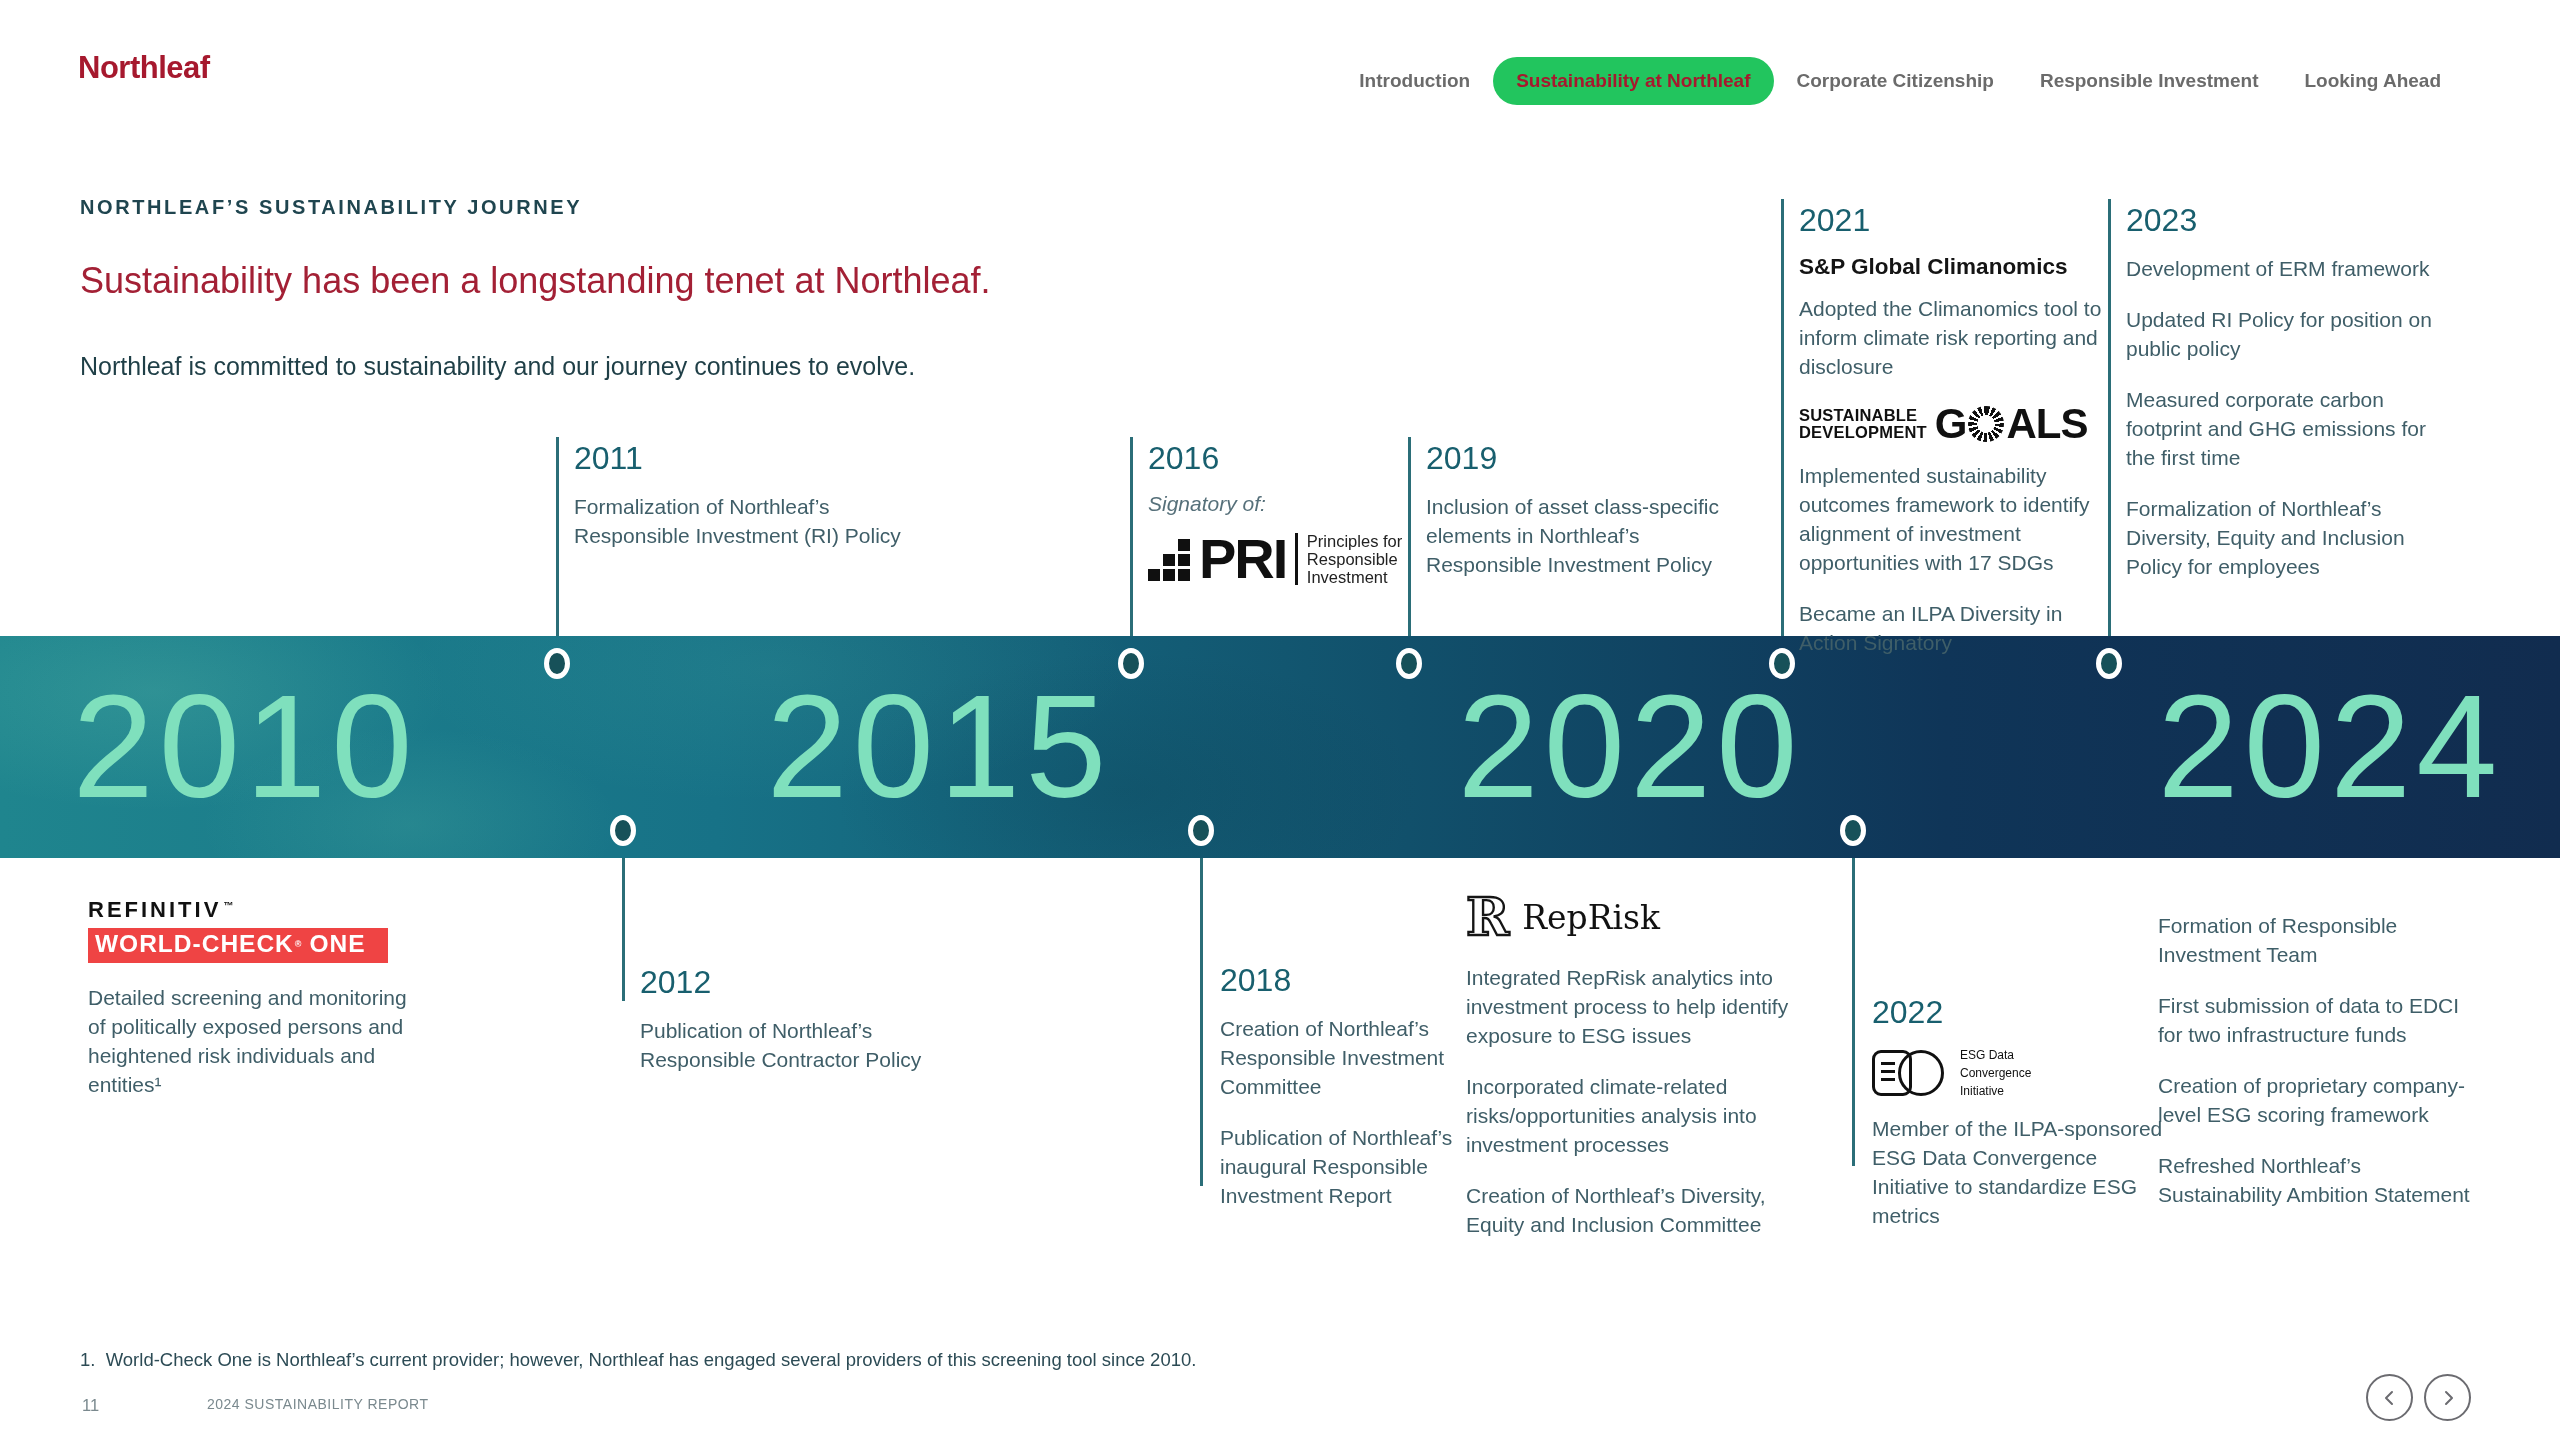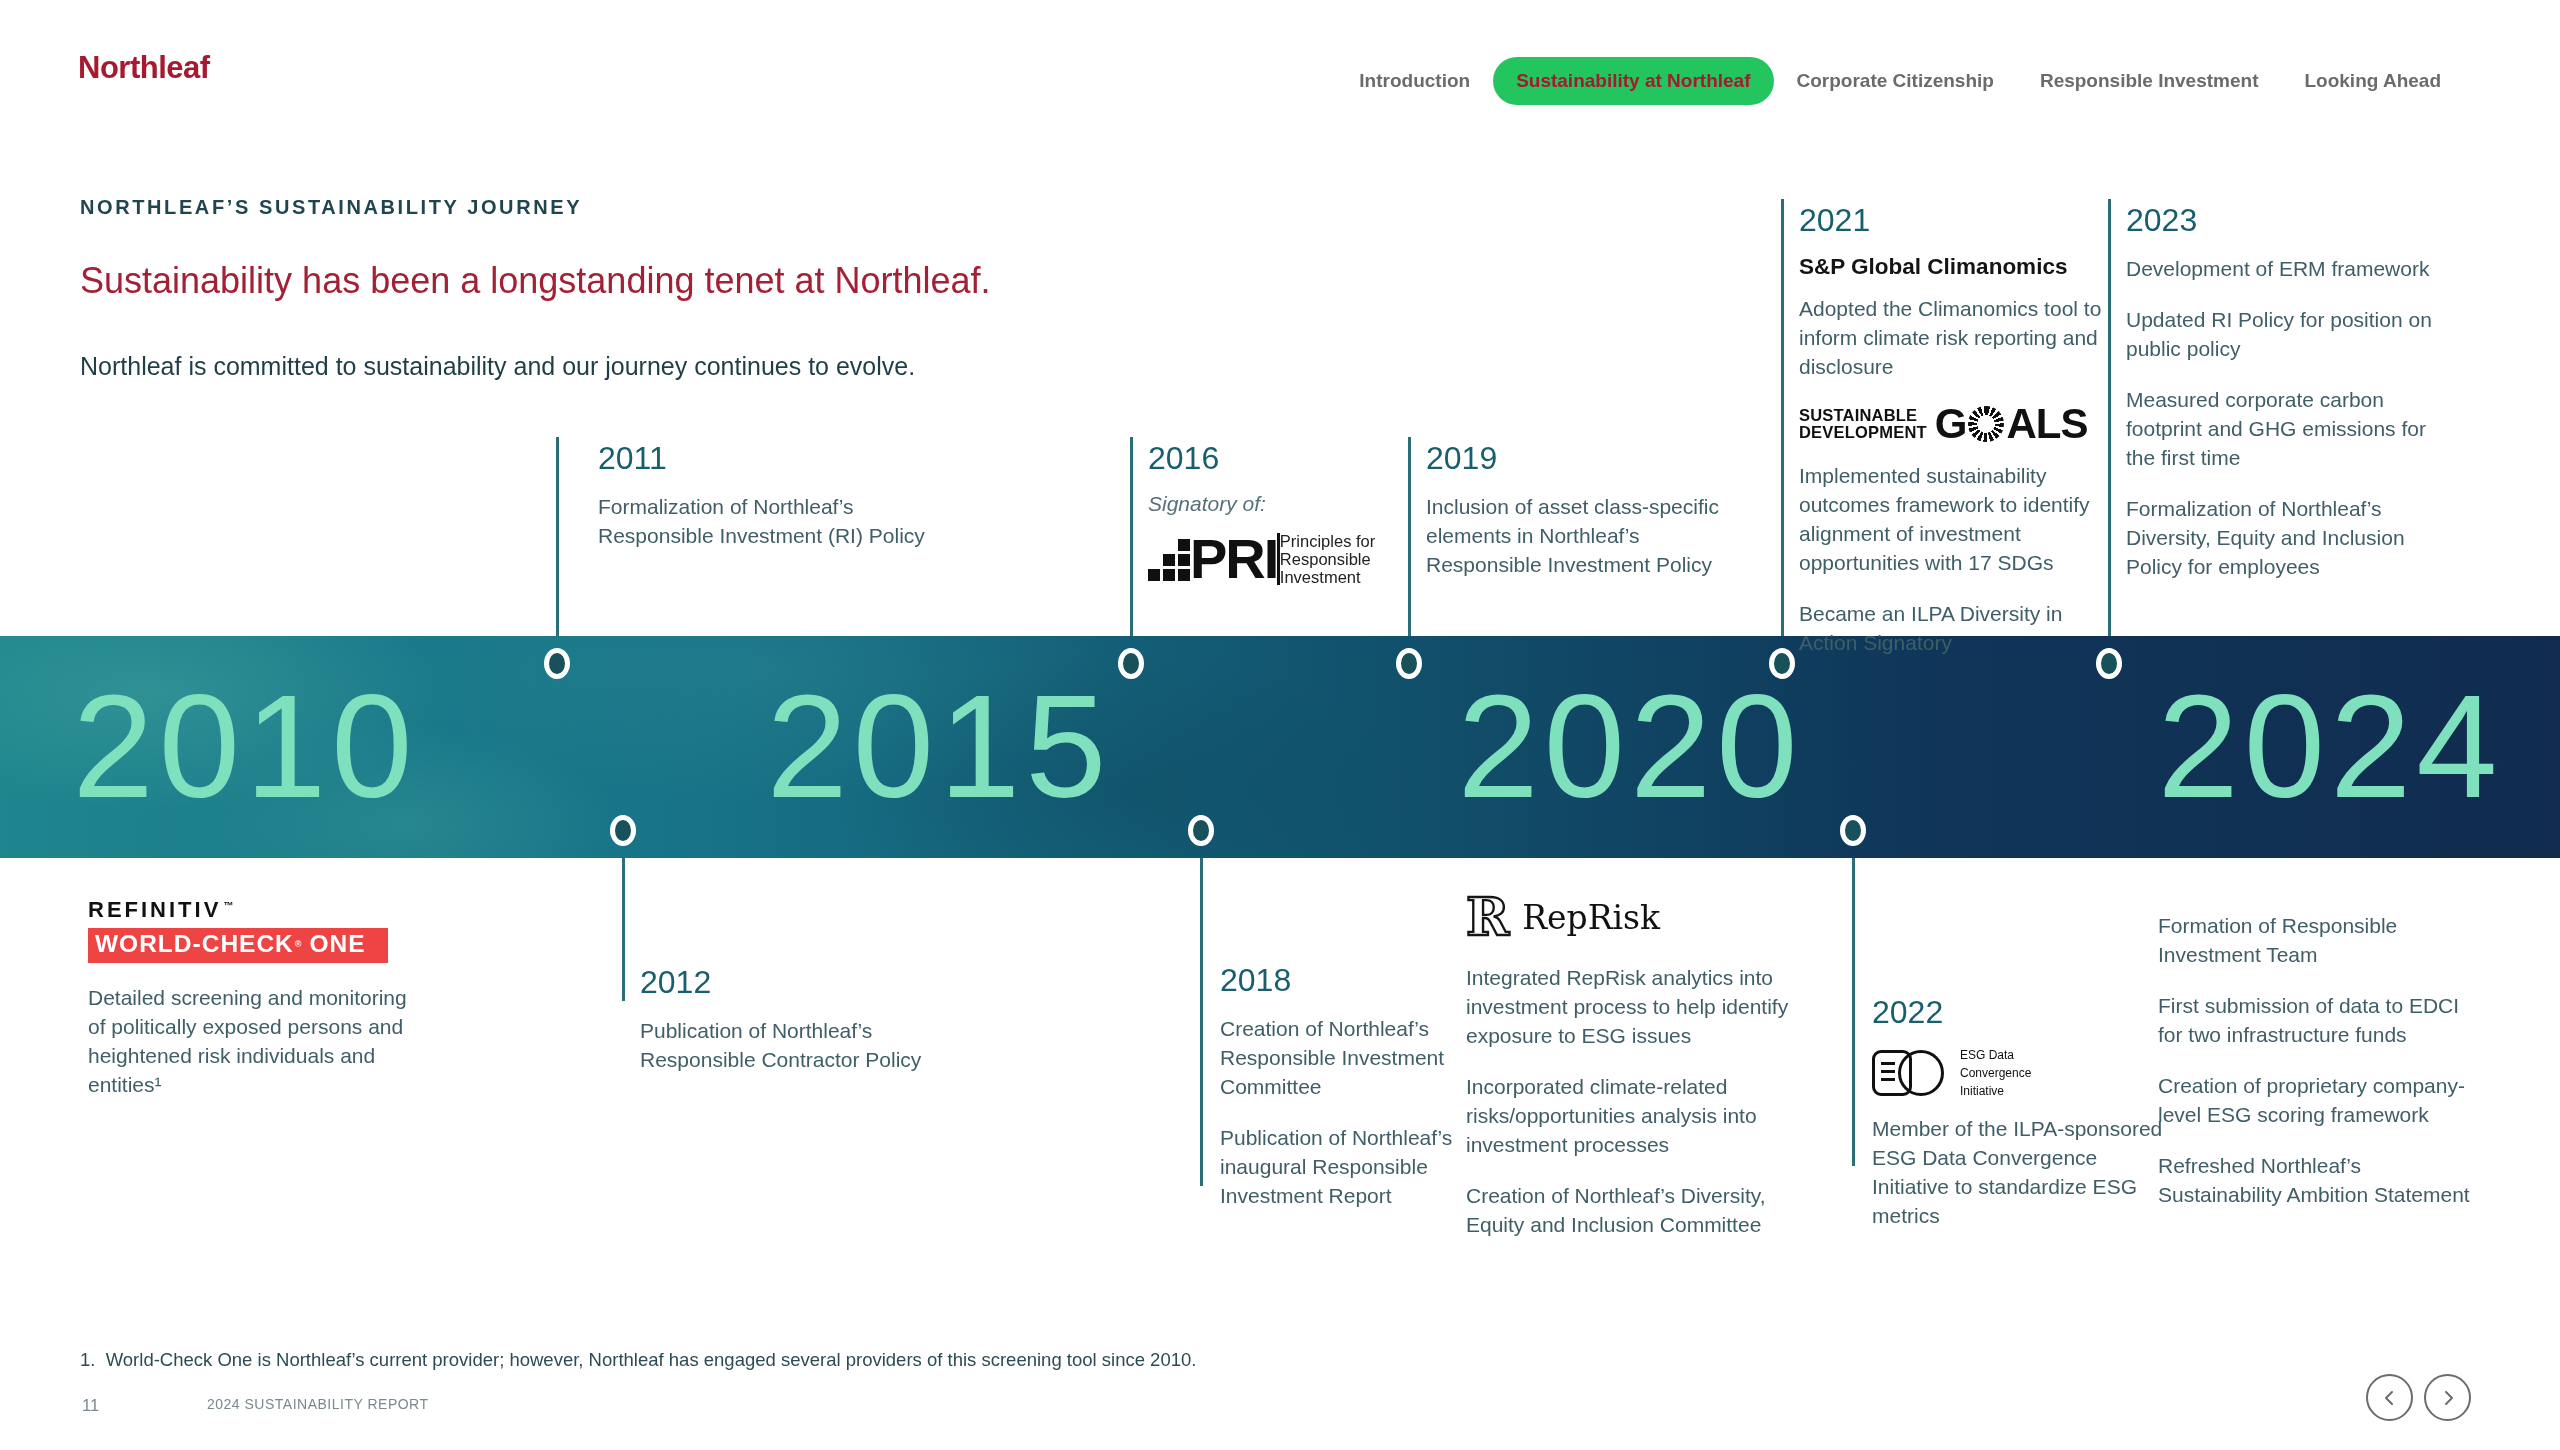--- a/index.html
+++ b/index.html
@@ -44,40 +44,40 @@
   #ln2022 { left:1852px; top:858px; height:308px; }
   .marker { position:absolute; width:16px; height:21px; border:5px solid #ffffff;
             border-radius:50%; background:#175159; transform:translateX(-50%); }
   .marker.top { top:648px; } .marker.bot { top:815px; }
   #mk2011 { left:557px; } #mk2016 { left:1131px; } #mk2019 { left:1409px; }
   #mk2021 { left:1782px; } #mk2023 { left:2109px; }
   #mk2012 { left:623px; } #mk2018 { left:1201px; } #mk2022 { left:1853px; }
 
   
   .col { position:absolute; }
-  #col2011 { left:574px;  top:439px; width:330px;margin-left:24px; }
+  #col2011 { left:574px;  top:439px; width:330px; }
   #col2016 { left:1148px; top:439px; width:290px; }
   #col2019 { left:1426px; top:439px; width:302px; }
   #col2021 { left:1799px; top:201px; width:306px; }
   #col2023 { left:2126px; top:201px; width:310px; }
   #col2010 { left:88px;   top:897px; width:322px; }
   #col2012 { left:640px;  top:963px; width:285px; }
   #col2018 { left:1220px; top:961px; width:250px; }
   #col2020 { left:1466px; top:891px; width:330px; }
   #col2022 { left:1872px; top:993px; width:292px; }
   #col2024 { left:2158px; top:911px; width:315px; }
 
   .ml-year { font-size:32px; line-height:38px; font-weight:400; color:#185F6E; margin:0 0 15px 0; }
   .ml-p { font-size:21px; line-height:29px; color:#3F5E68; margin:0 0 22px 0; }
   .ml-p:last-child { margin-bottom:0; }
   .lead { font-style:italic; font-size:21px; color:#56707A; margin:0 0 16px 0; }
   .partner { font-size:22.5px; font-weight:bold; color:#141414; margin:0 0 14px 0; }
 
   
-  .pri { display:flex; align-items:center; }
+  .pri { display:flex; align-items:center; gap:9px; }
   .pri-sq { position:relative; width:42px; height:46px; }
   .pri-sq i { position:absolute; width:12px; height:12px; background:#101010; }
   .pri-sq .s1 { left:0;  top:33px; } .pri-sq .s2 { left:15px; top:18px; }
   .pri-sq .s3 { left:15px; top:33px; } .pri-sq .s4 { left:30px; top:3px; }
   .pri-sq .s5 { left:30px; top:18px; } .pri-sq .s6 { left:30px; top:33px; }
   .pri-acronym { font-size:56px; font-weight:bold; letter-spacing:-2px; color:#101010; line-height:0.9; }
   .pri-div { width:2.5px; height:52px; background:#101010; }
   .pri-tag span { display:block; font-size:16.5px; line-height:18px; color:#222222; }
 
   

